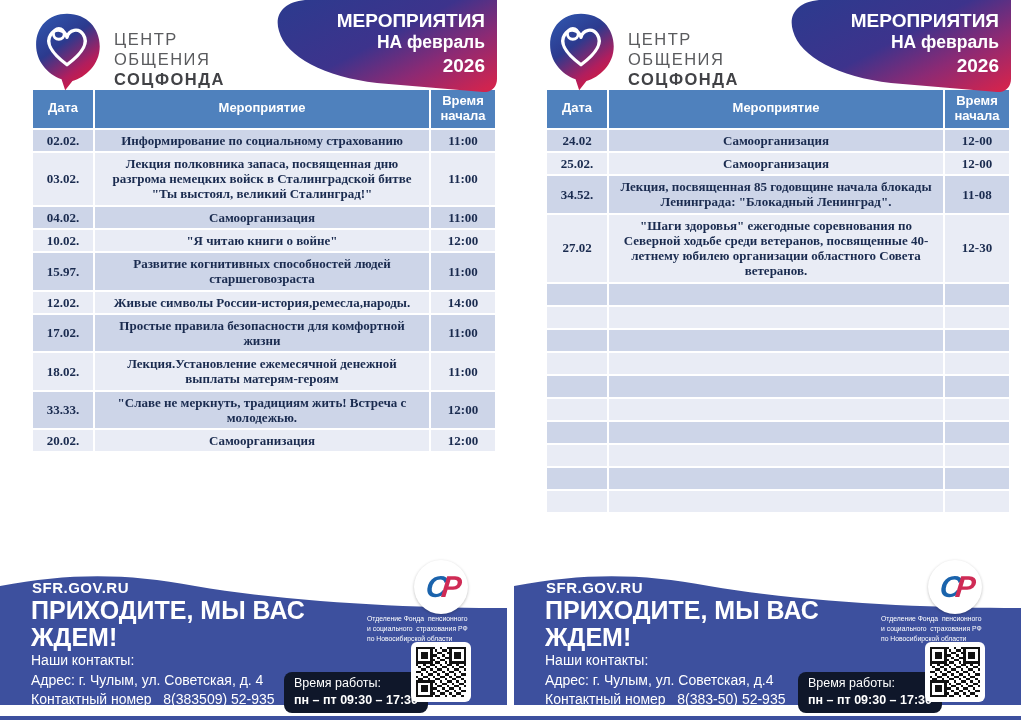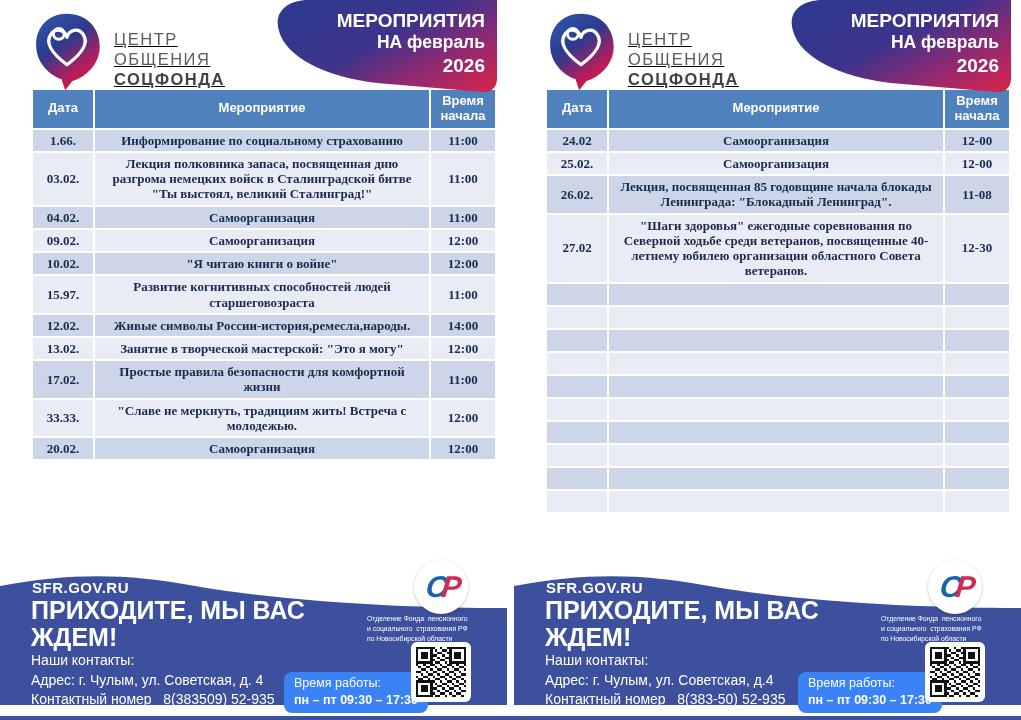--- a/index.html
+++ b/index.html
@@ -3,21 +3,21 @@
 <meta charset="utf-8">
 <style>
   * { margin:0; padding:0; box-sizing:border-box; }
   html,body { width:1021px; height:720px; background:#ffffff; overflow:hidden;
               font-family:"Liberation Sans", sans-serif; }
   .canvas { position:relative; width:1021px; height:720px; background:#fff; }
   .page { position:absolute; top:0; width:507px; height:720px; background:#fff; overflow:hidden; }
   #page1 { left:0; } #page2 { left:514px; }
 
   
-  .logo-wrap { position:absolute; left:30px; top:12px; display:flex; align-items:center; z-index:2;text-decoration:underline; }
+  .logo-wrap { position:absolute; left:30px; top:12px; display:flex; align-items:center; z-index:2; }
   .logo-drop { width:74px; height:80px; }
   .logo-text { margin-left:10px; margin-top:14px; font-size:16.5px; letter-spacing:1.5px;
                color:#5a5b5e; line-height:1.22; }
   .logo-text .l3 { font-weight:bold; color:#414246; }
 
   
   .banner { position:absolute; top:0; right:10px; width:252px; height:92px; z-index:1; }
   .banner svg { position:absolute; inset:0; width:100%; height:100%; }
   .banner-text { position:absolute; top:9px; right:12px; text-align:right; color:#fff;
                  font-weight:bold; line-height:1.22; }
@@ -39,21 +39,21 @@
 
   
   .swoosh { position:absolute; left:0; bottom:108px; width:100%; height:40px; z-index:4; }
   .footer-flat { position:absolute; left:0; bottom:15px; width:100%; height:93px; background:#3d509e; z-index:4; }
   .f-site   { position:absolute; left:32px;  top:579px; color:#fff; font-weight:bold; font-size:15px;
               letter-spacing:.5px; z-index:6; }
   .f-slogan { position:absolute; left:31px;  top:597px; width:330px; color:#fff; font-weight:bold;
               font-size:25px; line-height:1.07; z-index:6; }
   .f-contacts { position:absolute; left:31px; top:651px; color:#fff; font-size:14px;
                 line-height:1.4; white-space:pre-wrap; z-index:6; }
-  .f-work { position:absolute; left:284px; top:672px; background:#3b82f6; border-radius:8px;
+  .f-work { position:absolute; left:284px; top:672px; background:#0f172a; border-radius:8px;
             padding:3px 10px 4px; color:#fff; font-size:12.5px; line-height:1.35; z-index:6; }
   .f-work .wv { font-weight:bold; }
   .org-circle { position:absolute; right:39px; top:560px; width:54px; height:54px; border-radius:50%;
                 background:#fff; box-shadow:0 1px 3px rgba(0,0,0,.25); z-index:7;
                 display:flex; align-items:center; justify-content:center; overflow:hidden; }
   .mono { font-weight:bold; font-style:italic; font-size:30px; letter-spacing:-6px;
           transform:skewX(-6deg); line-height:1; }
   .mono .mc { color:#1a63ac; } .mono .mp { color:#cf2b55; }
   .f-dept { position:absolute; right:16px; top:614px; width:124px; color:#fff; font-size:6.8px;
             line-height:1.45; white-space:pre-wrap; z-index:6; }
@@ -120,62 +120,57 @@
         </colgroup>
       <thead>
         <tr>
           <th>Дата</th>
           <th>Мероприятие</th>
           <th>Время начала</th>
         </tr>
       </thead>
       <tbody>
           <tr>
-    <td>1.66.</td>
+    <td>02.02.</td>
     <td>Информирование по социальному страхованию</td>
     <td>11:00</td>
   </tr>
           <tr>
     <td>03.02.</td>
     <td>Лекция полковника запаса, посвященная дню разгрома немецких войск в Сталинградской битве "Ты выстоял, великий Сталинград!"</td>
     <td>11:00</td>
   </tr>
           <tr>
     <td>04.02.</td>
     <td>Самоорганизация</td>
     <td>11:00</td>
   </tr>
           <tr>
-    <td>09.02.</td>
-    <td>Самоорганизация</td>
-    <td>12:00</td>
-  </tr>
-          <tr>
     <td>10.02.</td>
     <td>"Я читаю книги о войне"</td>
     <td>12:00</td>
   </tr>
           <tr>
     <td>15.97.</td>
     <td>Развитие когнитивных способностей людей старшеговозраста</td>
     <td>11:00</td>
   </tr>
           <tr>
     <td>12.02.</td>
     <td>Живые символы России-история,ремесла,народы.</td>
     <td>14:00</td>
   </tr>
           <tr>
-    <td>13.02.</td>
-    <td>Занятие в творческой мастерской: "Это я могу"</td>
-    <td>12:00</td>
-  </tr>
-          <tr>
     <td>17.02.</td>
     <td>Простые правила безопасности для комфортной жизни</td>
+    <td>11:00</td>
+  </tr>
+          <tr>
+    <td>18.02.</td>
+    <td>Лекция.Установление ежемесячной денежной выплаты матерям-героям</td>
     <td>11:00</td>
   </tr>
           <tr>
     <td>33.33.</td>
     <td>"Славе не меркнуть, традициям жить! Встреча с молодежью.</td>
     <td>12:00</td>
   </tr>
           <tr>
     <td>20.02.</td>
     <td>Самоорганизация</td>
@@ -479,21 +474,21 @@
     <td>24.02</td>
     <td>Самоорганизация</td>
     <td>12-00</td>
   </tr>
           <tr>
     <td>25.02.</td>
     <td>Самоорганизация</td>
     <td>12-00</td>
   </tr>
           <tr>
-    <td>26.02.</td>
+    <td>34.52.</td>
     <td>Лекция, посвященная 85 годовщине начала блокады Ленинграда: "Блокадный Ленинград".</td>
     <td>11-08</td>
   </tr>
           <tr>
     <td>27.02</td>
     <td>"Шаги здоровья" ежегодные соревнования по Северной ходьбе среди ветеранов, посвященные 40-летнему юбилею организации областного Совета ветеранов.</td>
     <td>12-30</td>
   </tr>
           <tr>
     <td></td>

